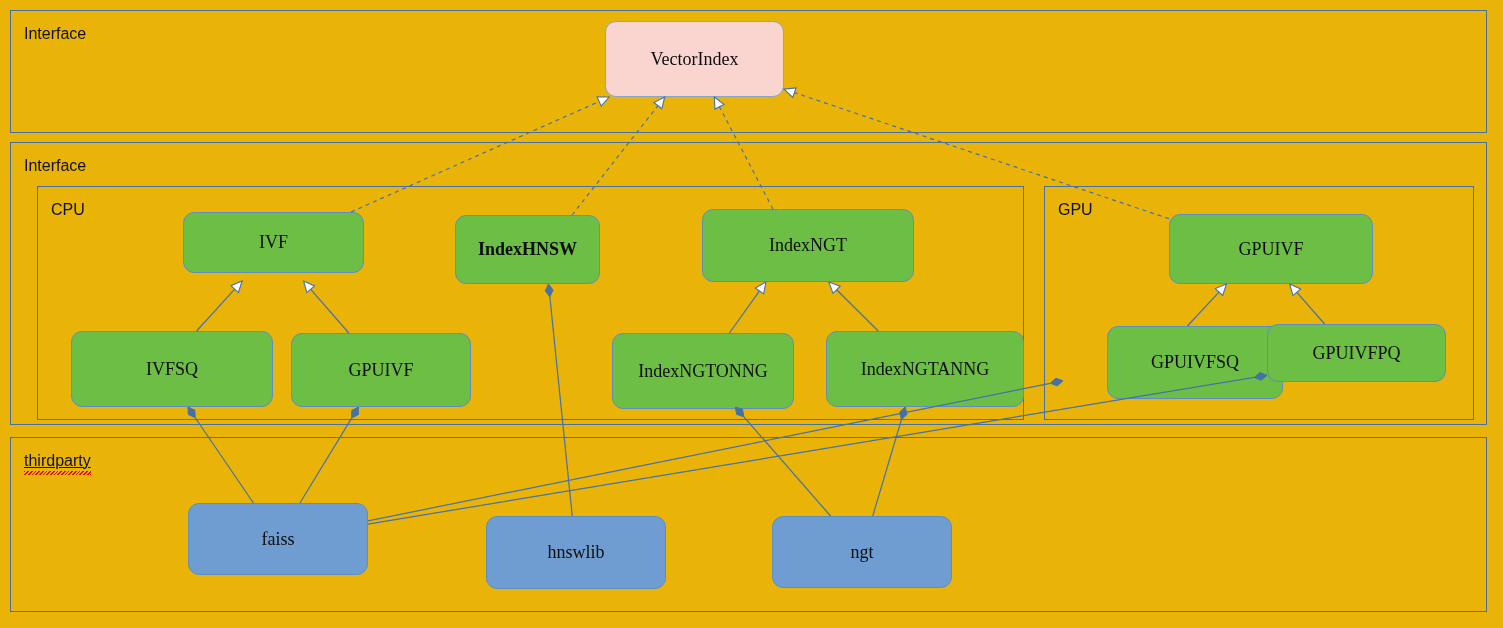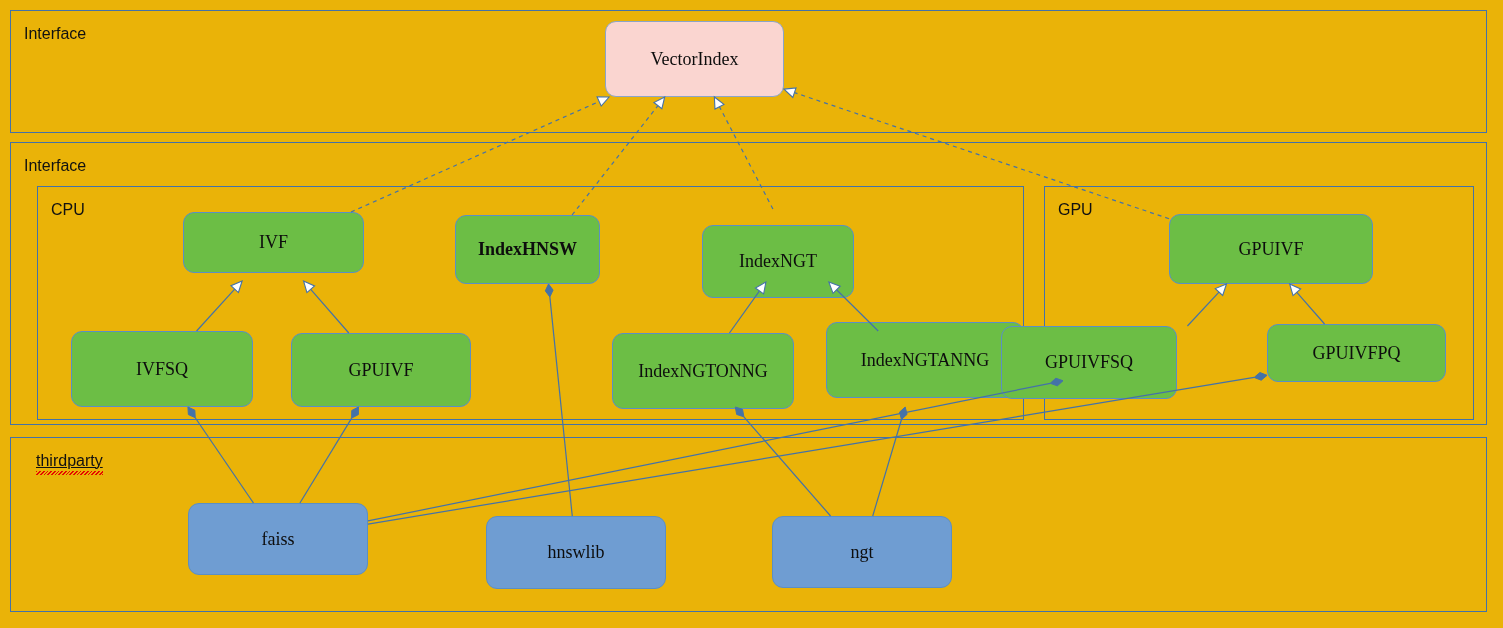--- a/index.html
+++ b/index.html
@@ -101,51 +101,51 @@
   <div id="groups-layer">
       <div class="group-box" style="left: 10px; top: 10px; width: 1477px; height: 123px;"></div>
       <div class="group-label" style="left: 24px; top: 26px;">Interface</div>
       <div class="group-box" style="left: 10px; top: 142px; width: 1477px; height: 283px;"></div>
       <div class="group-label" style="left: 24px; top: 158px;">Interface</div>
       <div class="group-box inner" style="left: 37px; top: 186px; width: 987px; height: 234px;"></div>
       <div class="group-label" style="left: 51px; top: 202px;">CPU</div>
       <div class="group-box inner" style="left: 1044px; top: 186px; width: 430px; height: 234px;"></div>
       <div class="group-label" style="left: 1058px; top: 202px;">GPU</div>
       <div class="group-box" style="left: 10px; top: 437px; width: 1477px; height: 175px;"></div>
-      <div class="group-label misspelled" style="left: 36px; top: 453px; position: absolute;">thirdparty<span class="squiggle"></span></div>
+      <div class="group-label misspelled" style="left: 24px; top: 453px; position: absolute;">thirdparty<span class="squiggle"></span></div>
     </div>
   <div id="nodes-layer">
       <div class="node pink" style="left: 605px; top: 21px; width: 179px; height: 76px;">
         <span>VectorIndex</span>
       </div>
       <div class="node green" style="left: 183px; top: 212px; width: 181px; height: 61px;">
         <span>IVF</span>
       </div>
       <div class="node green" style="left: 455px; top: 215px; width: 145px; height: 69px; font-weight: bold;">
         <span>IndexHNSW</span>
       </div>
-      <div class="node green" style="left: 702px; top: 225px; width: 152px; height: 73px;">
+      <div class="node green" style="left: 702px; top: 209px; width: 212px; height: 73px;">
         <span>IndexNGT</span>
       </div>
-      <div class="node green" style="left: 71px; top: 331px; width: 182px; height: 76px;">
+      <div class="node green" style="left: 71px; top: 331px; width: 202px; height: 76px;">
         <span>IVFSQ</span>
       </div>
       <div class="node green" style="left: 291px; top: 333px; width: 180px; height: 74px;">
         <span>GPUIVF</span>
       </div>
       <div class="node green" style="left: 612px; top: 333px; width: 182px; height: 76px;">
         <span>IndexNGTONNG</span>
       </div>
-      <div class="node green" style="left: 826px; top: 322px; width: 198px; height: 76px;">
+      <div class="node green" style="left: 826px; top: 331px; width: 198px; height: 76px;">
         <span>IndexNGTANNG</span>
       </div>
       <div class="node green" style="left: 1169px; top: 214px; width: 204px; height: 70px;">
         <span>GPUIVF</span>
       </div>
-      <div class="node green" style="left: 1001px; top: 326px; width: 176px; height: 73px;">
+      <div class="node green" style="left: 1107px; top: 326px; width: 176px; height: 73px;">
         <span>GPUIVFSQ</span>
       </div>
       <div class="node green" style="left: 1267px; top: 324px; width: 179px; height: 58px;">
         <span>GPUIVFPQ</span>
       </div>
       <div class="node blue" style="left: 188px; top: 503px; width: 180px; height: 72px;">
         <span>faiss</span>
       </div>
       <div class="node blue" style="left: 486px; top: 516px; width: 180px; height: 73px;">
         <span>hnswlib</span>

